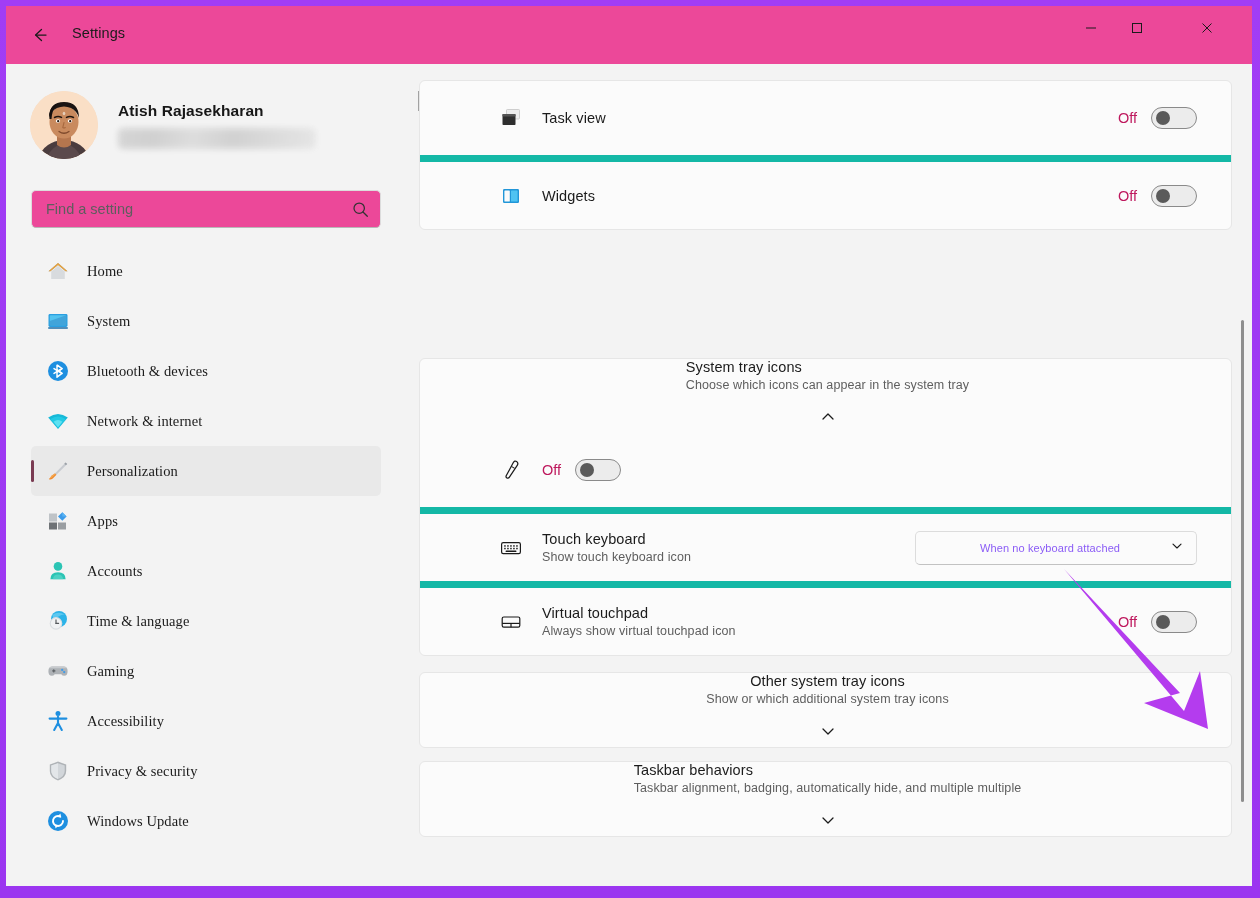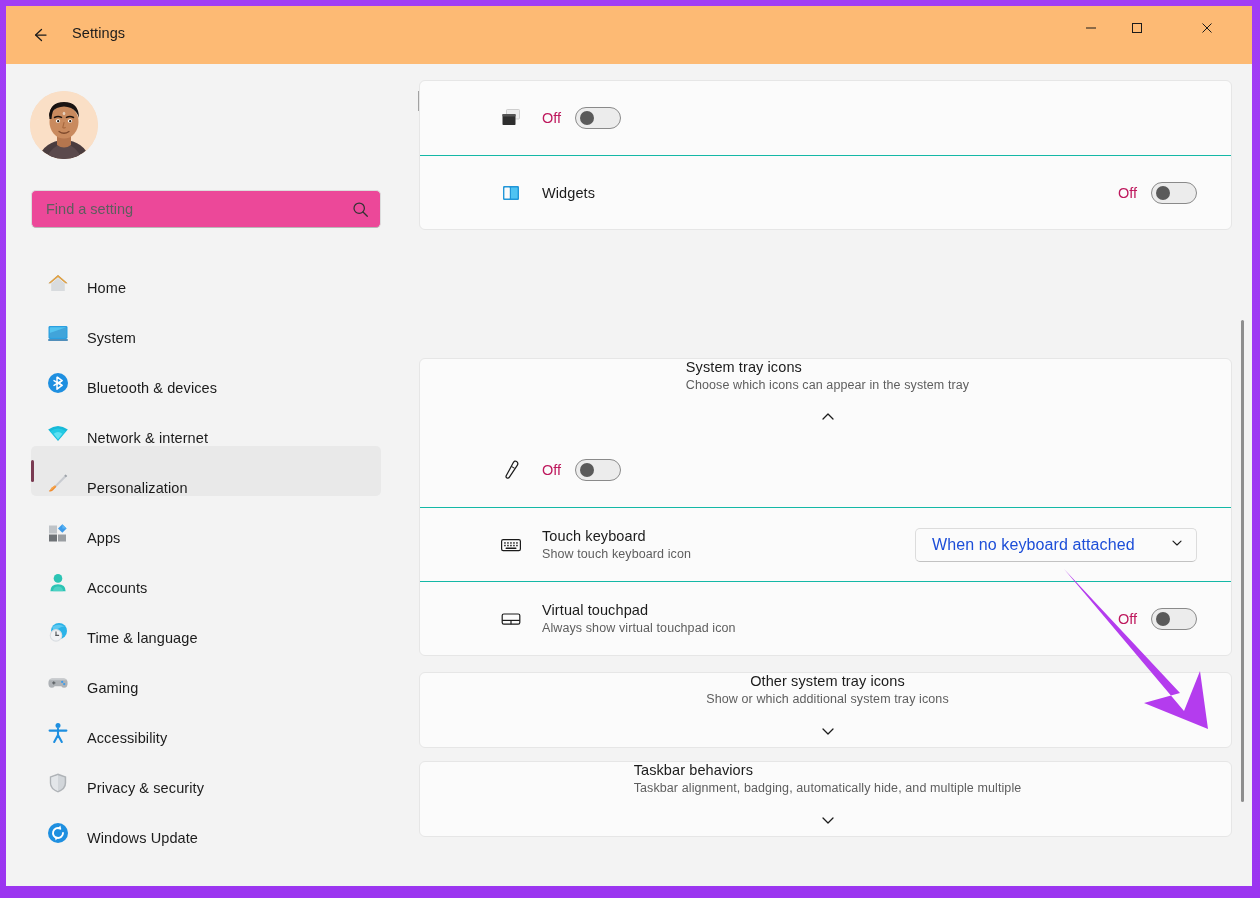--- a/index.html
+++ b/index.html
@@ -29,21 +29,21 @@
     background: #F3F3F3;
     overflow: hidden;
   }
 
   
   #titlebar {
     position: absolute;
     left: 0; top: 0;
     width: 1246px;
     height: 58px;
-    background: #fdba74;
+    background: #ec4899;
   }
   #back-button {
     position: absolute;
     left: 14px; top: 12px;
     width: 40px; height: 34px;
     display: flex; align-items: center; justify-content: center;
     border-radius: 5px;
     cursor: pointer;
   }
   #titlebar-title {
@@ -134,24 +134,25 @@
 
   
   #nav-list {
     position: absolute;
     left: 25px; top: 182px;
     width: 350px;
   }
   .nav-item {
     position: relative;
     height: 50px;
-    display: flex; align-items: flex-end;
+    display: flex; align-items: center;
     border-radius: 5px;
     cursor: pointer;
     padding-left: 14px;
+    font-family: Liberation Serif, serif;
   }
   .nav-item.selected { background: #E9E9E9; }
   .nav-item.selected::before {
     content: "";
     position: absolute;
     left: 0; top: 14px;
     width: 3px; height: 22px;
     border-radius: 2px;
     background: #7A3B52;
   }
@@ -213,21 +214,21 @@
     border-radius: 6px;
   }
 
   
   .srow {
     position: relative;
     height: 74px;
     display: flex; align-items: center;
     padding: 0 16px 0 0;
   }
-  .srow + .srow { border-top: 1px solid #14b8a6; }
+  .srow + .srow { border-top: 7px solid #14b8a6; }
   .srow-icon {
     width: 34px; height: 34px;
     margin-left: 74px;
     margin-right: 14px;
     display: flex; align-items: center; justify-content: center;
     flex: none;
   }
   .srow-icon.indent { margin-left: 74px; }
   .srow-text { flex: 1; min-width: 0; }
   .srow-title {
@@ -274,23 +275,24 @@
     border: 1px solid #DCDCDC;
     border-bottom-color: #C2C2C2;
     border-radius: 5px;
     display: flex; align-items: center;
     justify-content: space-between;
     padding: 0 12px 0 16px;
     cursor: pointer;
     flex: none;
   }
   .dropdown-value {
-    font-size: 16px;
-    color: #1d4ed8;
+    font-size: 11px;
+    color: #8b5cf6;
     letter-spacing: .1px;
+    margin-left: 48px;
   }
 
   
   .expander {
     position: relative;
     height: 74px;
     display: flex; align-items: center;
     padding: 0 18px 0 22px;
     cursor: pointer;
     flex-direction: column;
@@ -418,20 +420,24 @@
               <path d="M36.5 26.4 Q40 24.6 43.5 26.5" stroke="#20150F" stroke-width="1.5" fill="none" stroke-linecap="round"></path>
 
               <path d="M34 31.5 L32.8 36.5 Q34 37.4 35.3 36.5" stroke="#A8693F" stroke-width="1.1" fill="none" stroke-linecap="round"></path>
 
               <path d="M29 40.5 Q34 44 39 40.5" stroke="#7E4A2C" stroke-width="1.3" fill="none" stroke-linecap="round"></path>
 
               <ellipse cx="34" cy="22.5" rx="1.3" ry="1.8" fill="#EFE4D8" opacity=".75"></ellipse>
             </g>
           </svg>
         </div>
+        <div id="account-text">
+          <div id="account-name">Atish Rajasekharan</div>
+          <div id="account-email-blur"></div>
+        </div>
       </div>
 
       <div id="search-box">
         <input id="search-input" type="text" placeholder="Find a setting" style="">
         <div id="search-icon-wrap">
           <svg width="17" height="17" viewBox="0 0 17 17">
             <circle cx="7.2" cy="7.2" r="5.2" fill="none" stroke="#333" stroke-width="1.25"></circle>
             <line x1="11" y1="11" x2="15.3" y2="15.3" stroke="#333" stroke-width="1.25" stroke-linecap="round"></line>
           </svg>
         </div>
@@ -598,20 +604,23 @@
 
         <div class="card" style="top:-66px;">
 
           <div class="srow">
             <span class="srow-icon indent">
               <svg width="22" height="22" viewBox="0 0 22 22">
                 <rect x="6.5" y="2.5" width="13" height="9.5" rx=".8" fill="#EDEDED" stroke="#C9C9C9" stroke-width=".9"></rect>
                 <rect x="2.5" y="7" width="13" height="11" rx=".8" fill="#2E2E2E"></rect>
                 <rect x="2.5" y="7" width="13" height="2.6" rx=".8" fill="#555555"></rect>
               </svg>
+            </span>
+            <span class="srow-text">
+              <span class="srow-title" style="display:block">Task view</span>
             </span>
             <span class="srow-right">
               <span class="toggle-label">Off</span>
               <span class="toggle">
                   <span class="knob"></span>
                 </span>
             </span>
           </div>
 
           <div class="srow">

